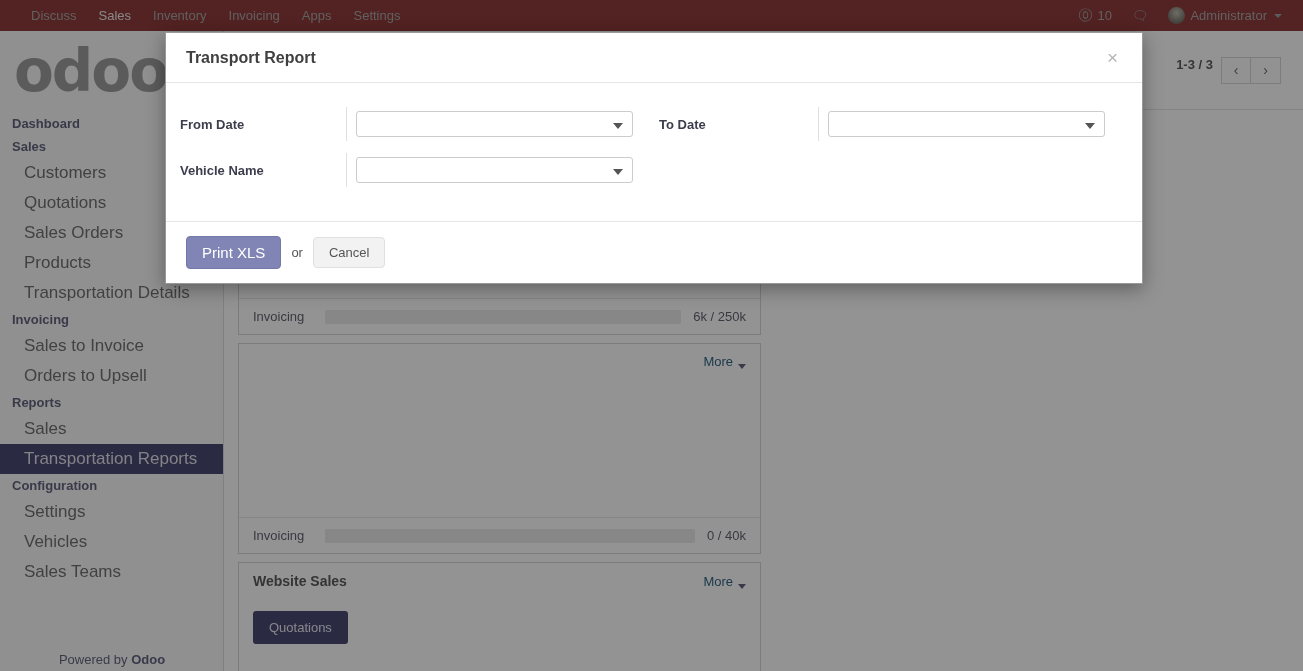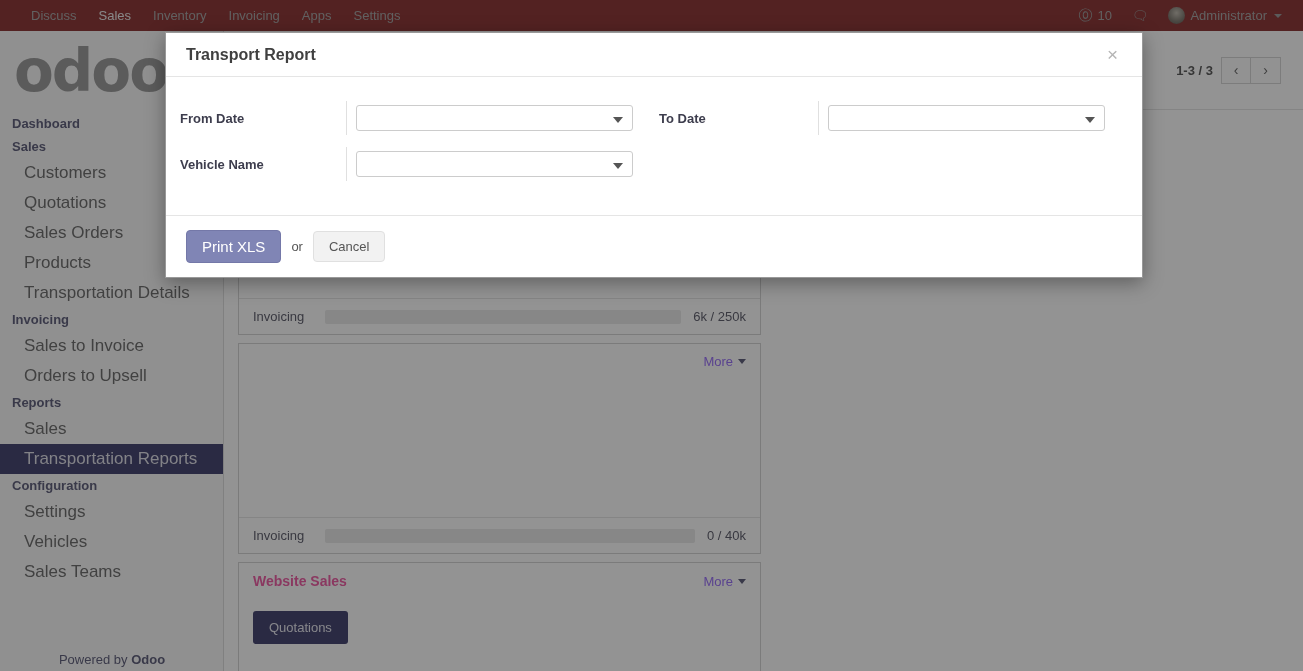--- a/index.html
+++ b/index.html
@@ -91,21 +91,21 @@
   
   .main {
     position: absolute; top: 0; left: 224px;
     width: 1079px; height: 640px; background: #ffffff;
   }
   .control-bar {
     height: 79px; display: flex; align-items: center;
     justify-content: flex-end; padding-right: 22px;
     border-bottom: 1px solid #e0e0e0; background: #ffffff;
   }
-  .pager { display: flex; align-items: center; gap: 8px; }
+  .pager { display: flex; gap: 8px; }
   .pager-count { font-size: 13px; color: #444; font-weight: bold; }
   .pager-btns { display: flex; }
   .pager-btn {
     width: 30px; height: 27px; border: 1px solid #d0d0d0;
     background: #fcfcfc; display: flex; align-items: center;
     justify-content: center; font-size: 14px; color: #555;
     cursor: pointer;
   }
   .pager-btn + .pager-btn { border-left: none; }
 
@@ -113,24 +113,24 @@
     display: flex; gap: 8px; padding: 14px;
     flex-wrap: wrap; align-content: flex-start;
   }
   .card {
     width: 523px; border: 1px solid #cfcfcf; background: #ffffff;
   }
   .card-head {
     display: flex; align-items: center; justify-content: space-between;
     padding: 10px 14px 8px 14px; background: #ffffff;
   }
-  .card-title { font-size: 14px; font-weight: bold; color: #ec4899; }
+  .card-title { font-size: 14px; font-weight: bold; color: #404040; }
   .more-link {
-    font-size: 13px; color: #8b5cf6; display: flex;
-    align-items: center; gap: 5px; cursor: pointer;
+    font-size: 13px; color: #0c4a6e; display: flex;
+    align-items: flex-end; gap: 5px; cursor: pointer;
   }
   .more-caret {
     width: 0; height: 0;
     border-left: 4px solid transparent; border-right: 4px solid transparent;
     border-top: 5px solid #4b4b6b;
   }
   .card-body { padding: 14px; min-height: 140px; }
   .btn-quotations {
     display: inline-block; background: #2d2d5e; color: #e4e4ee;
     font-size: 13px; padding: 9px 16px; border-radius: 3px;
@@ -159,21 +159,21 @@
   
   .modal {
     position: absolute; top: 32px; left: 165px;
     width: 978px;
     background: #ffffff;
     border: 1px solid #999;
     box-shadow: 0 5px 18px rgba(0,0,0,0.35);
     z-index: 20;
   }
   .modal-header {
-    height: 44px; display: flex; align-items: center;
+    height: 50px; display: flex; align-items: center;
     justify-content: space-between; padding: 0 20px;
     border-bottom: 1px solid #e5e5e5;
   }
   .modal-title { font-size: 16px; font-weight: bold; color: #404040; }
   .modal-close {
     font-size: 19px; color: #b5b5b5; cursor: pointer;
     line-height: 1; padding: 2px 4px;
   }
   .modal-body { padding: 24px 0 34px 0; background: #fff; }
   .form-grid {

